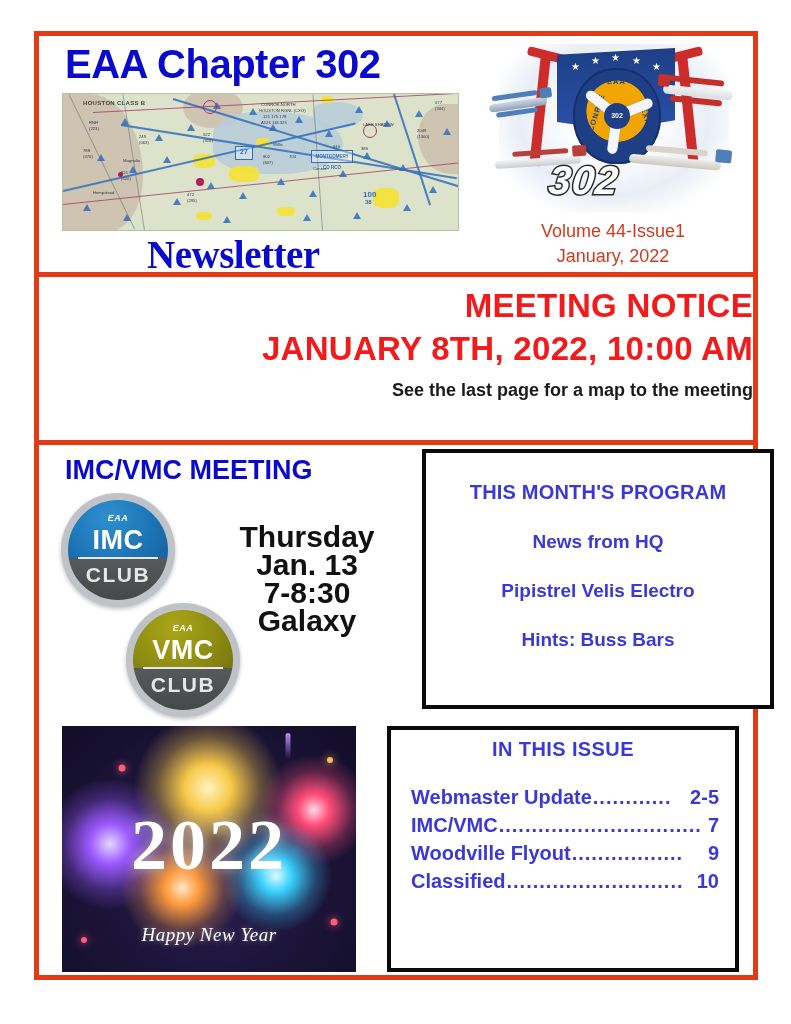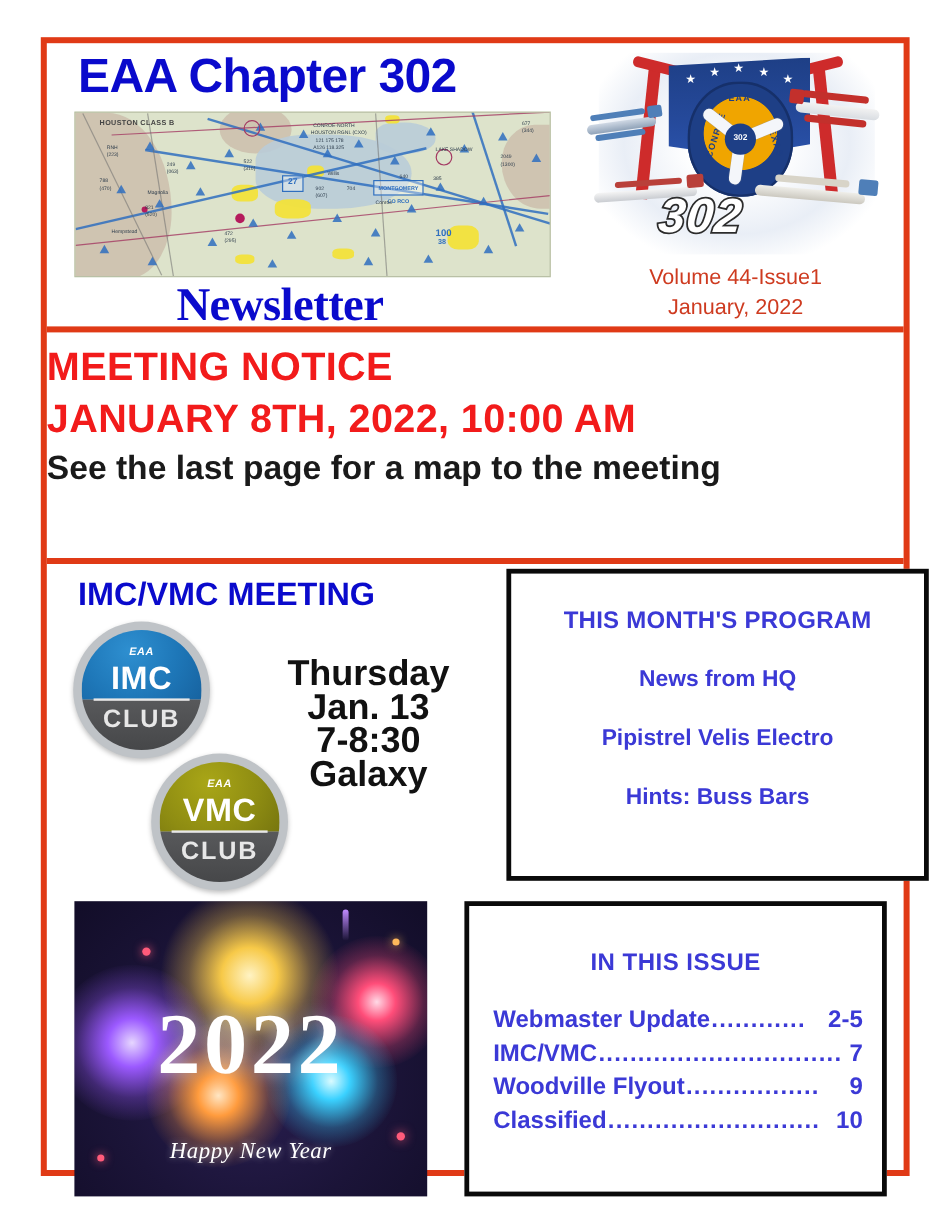--- a/index.html
+++ b/index.html
@@ -278,42 +278,42 @@
     color: #CE3B20;
     font-size: 18px;
     white-space: nowrap;
   }
   #volume-line { top: 185px; }
   #date-line   { top: 210px; }
 
   
   #meeting-notice {
     position: relative;
-    height: 193px;
+    height: 168px;
     border-bottom: 5px solid #E03A16;
     box-sizing: border-box;
-    text-align: left;
+    text-align: right;
     padding-top: 8px;
   }
   #notice-line1 {
     font-size: 33px;
     font-weight: bold;
     color: #F21B1B;
     letter-spacing: .3px;
     line-height: 42px;
   }
   #notice-line2 {
     font-size: 33px;
     font-weight: bold;
     color: #F21B1B;
     letter-spacing: .3px;
     line-height: 44px;
   }
   #notice-line3 {
-    font-size: 28px;
+    font-size: 18px;
     font-weight: bold;
     color: #1A1A1A;
     line-height: 38px;
   }
 
   
   #body-area {
     position: relative;
     height: 540px;
   }
@@ -497,21 +497,21 @@
     color: #3B39D6;
   }
 
   #issue-box {
     left: 4px;
     top: 281px;
     width: 352px;
     height: 246px;
   }
   #issue-title {
-    margin-top: 36px;
+    margin-top: 8px;
     text-align: center;
     font-size: 20px;
     font-weight: bold;
     color: #3B39D6;
     letter-spacing: .4px;
   }
   #issue-list {
     margin-top: 22px;
     padding: 0 16px 0 20px;
   }

